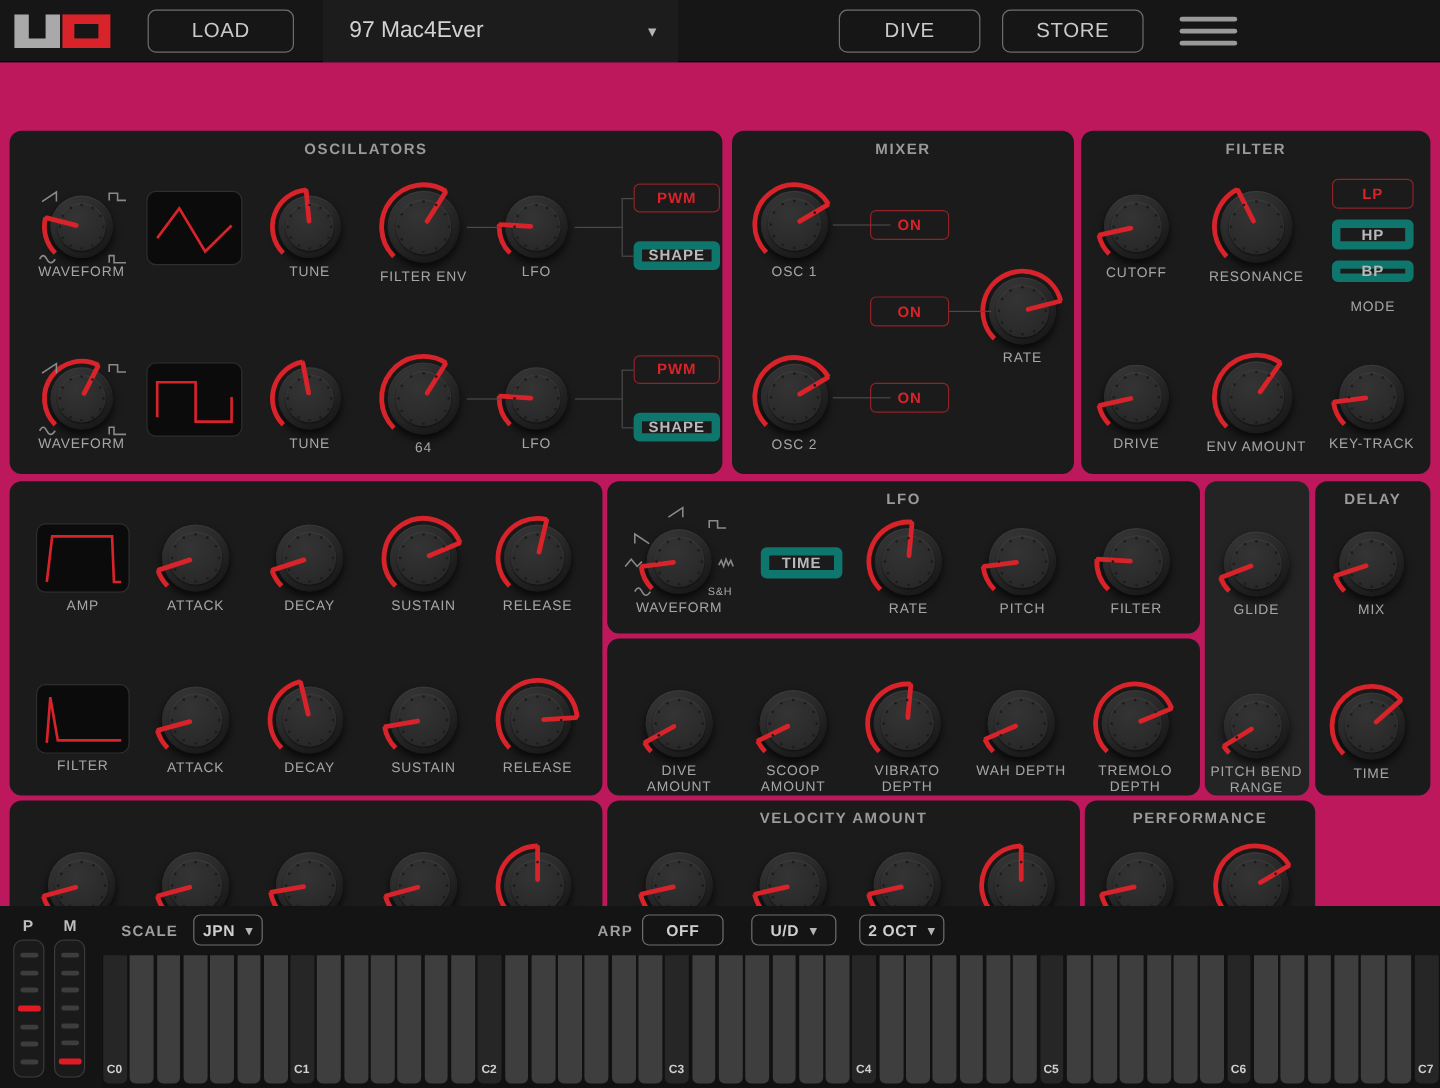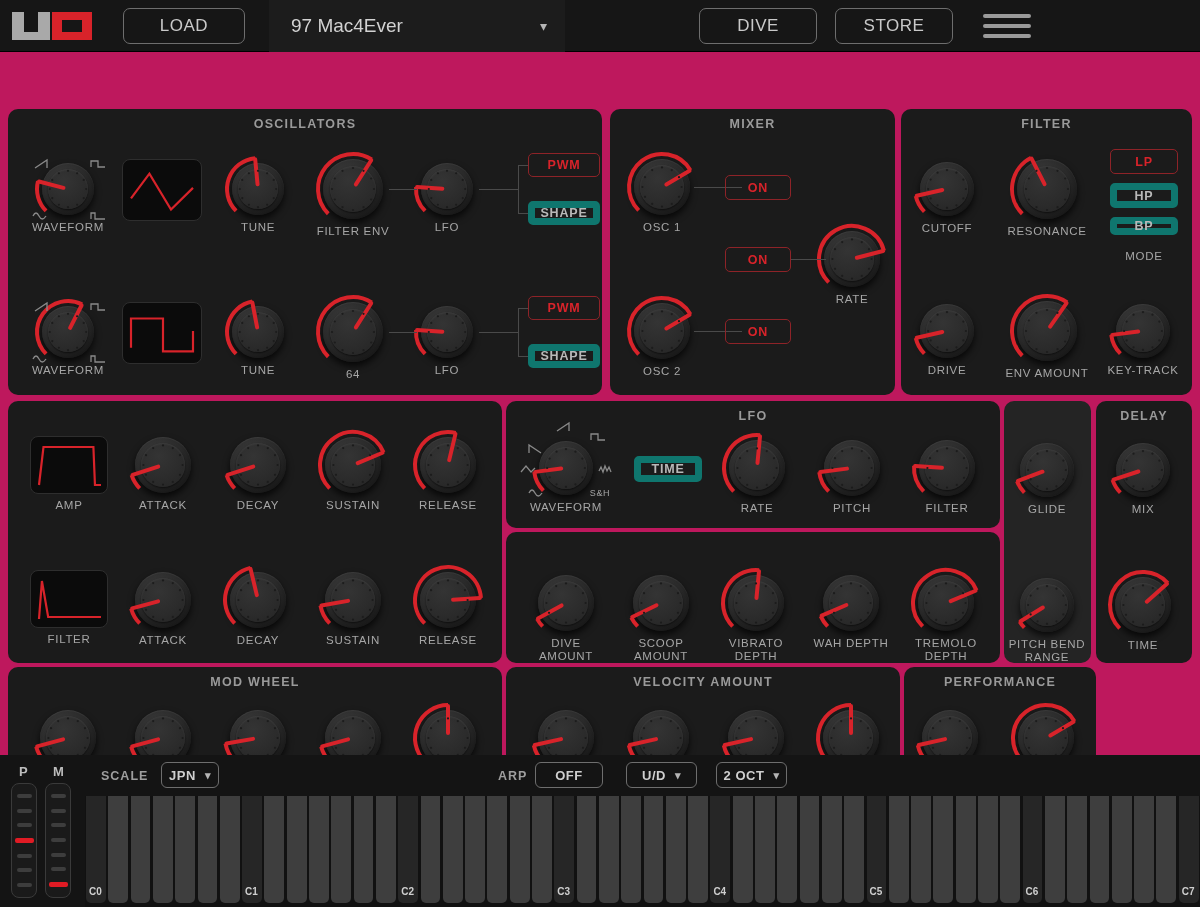--- a/index.html
+++ b/index.html
@@ -1224,21 +1224,20 @@
             <circle cx="21.025902085825006" cy="28.2" r="1.1" fill="#1c1c1c"></circle>
             <circle cx="28.199999999999992" cy="21.02590208582501" r="1.1" fill="#1c1c1c"></circle>
           </svg>
         </div>
         <div class="klabel" style="top:72px;">
           <div>TIME</div>
         </div>
       </div>
     </div>
     <div class="panel" style="left:8px;top:615px;width:494px;height:131px;">
-      <div class="ptitle">MOD WHEEL</div>
       <div class="knob-wrap" style="left:22px;top:33px;width:76px;">
         <div class="knob" style="position:relative;width:76px;height:76px;">
           <div class="body" style="left:10px;top:10px;width:56px;height:56px;"></div>
           <div class="cap" style="left:16.16px;top:16.16px;width:43.68px;height:43.68px;"></div>
           <svg width="76" height="76">
             <path d="M 14.665476220843928 61.334523779156065 A 33 33 0 0 1 6.169605190892664 46.70781064885731" stroke="#d8232a" stroke-width="4" fill="none" stroke-linecap="butt"></path>
             <line x1="33.1386306109727" y1="39.32992017182548" x2="7.1341626093504615" y2="46.443937598891935" stroke="#d8232a" stroke-width="4" stroke-linecap="round"></line>
             <circle cx="38" cy="18.400000000000002" r="1.1" fill="#1c1c1c"></circle>
             <circle cx="47.8" cy="21.025902085825006" r="1.1" fill="#1c1c1c"></circle>
             <circle cx="54.974097914175" cy="28.200000000000003" r="1.1" fill="#1c1c1c"></circle>

